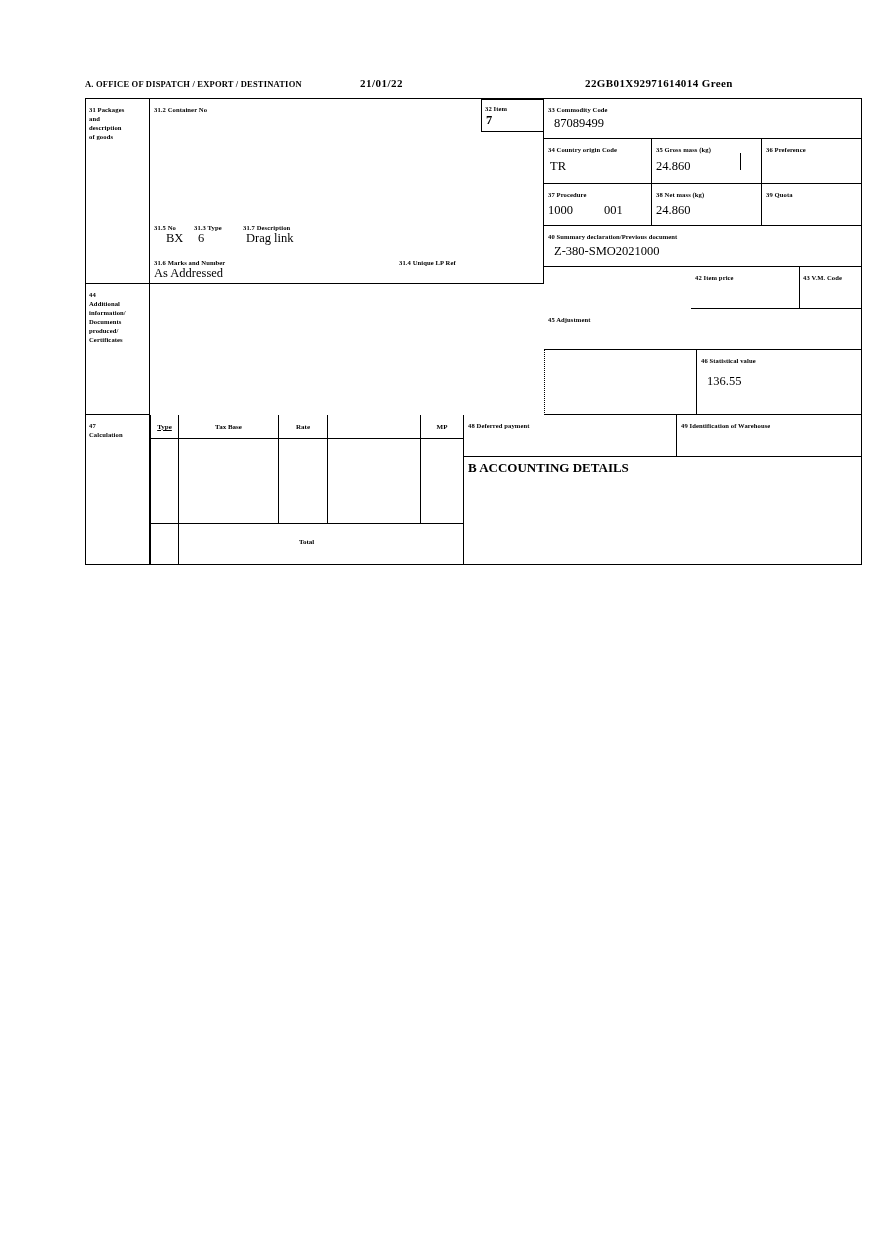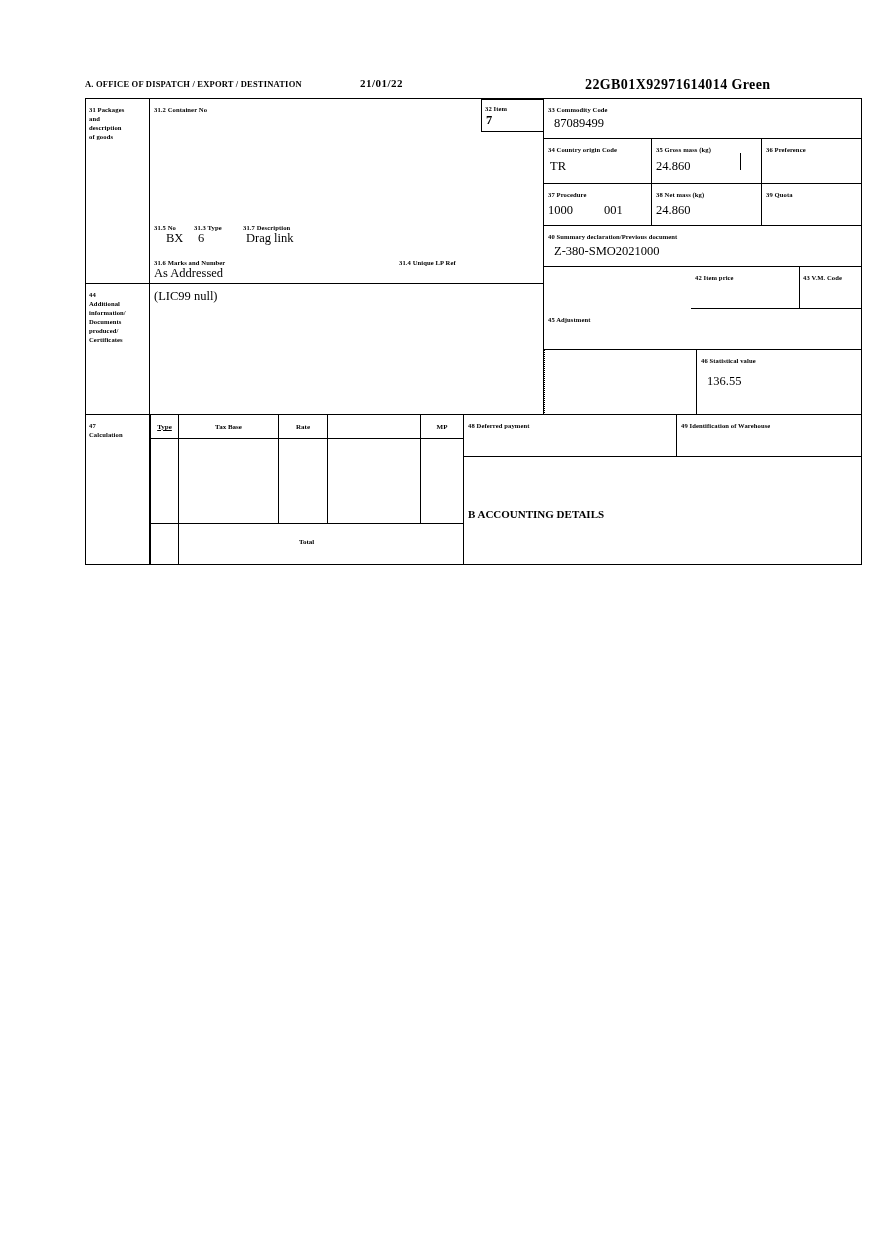--- a/index.html
+++ b/index.html
@@ -42,21 +42,21 @@
   .hdr .hdr-mid {
     position: absolute;
     left: 275px; top: -2px;
     font-size: 11px;
     font-weight: bold;
     letter-spacing: .5px;
   }
   .hdr .hdr-right {
     position: absolute;
     left: 500px; top: -2px;
-    font-size: 14px;
+    font-size: 11px;
     font-weight: bold;
     letter-spacing: .4px;
     white-space: nowrap;
   }
 
   
   .frame {
     position: absolute;
     left: 85px;
     top: 98px;
@@ -75,24 +75,23 @@
   .bb { border-bottom: 1px solid #000; }
 
   .lbl {
     font-size: 6.6px;
     font-weight: bold;
     line-height: 9px;
     letter-spacing: .1px;
     display: block;
   }
   .lbl-lg {
-    font-size: 11px;
+    font-size: 13px;
     font-weight: bold;
     line-height: 10.5px;
-    margin-top: 46px;
   }
   .val {
     font-size: 12.5px;
     font-weight: normal;
     line-height: 15px;
     font-family: "Liberation Serif", serif;
   }
   .val-sm {
     font-size: 11px;
     line-height: 14px;
@@ -202,23 +201,20 @@
 
     <div class="cell br bb" style="left:0; top:185px; width:64px; height:131px; padding:6px 3px 0 3px;">
       <span class="lbl">44</span>
       <span class="lbl">Additional</span>
       <span class="lbl">information/</span>
       <span class="lbl">Documents</span>
       <span class="lbl">produced/</span>
       <span class="lbl">Certificates</span>
     </div>
 
-    <div class="cell br bb" style="left:64px; top:185px; width:394px; height:131px;">
-      <span class="val" style="position:absolute; left:4px; top:5px;">(LIC99 null)</span>
-    </div>
 
     <div class="cell bb" style="left:458px; top:210px; width:317px; height:41px;">
       <span class="lbl" style="position:absolute; left:4px; top:6px;">45 Adjustment</span>
       <span class="val" style="position:absolute; left:6px; top:19px;"></span>
     </div>
 
     <div class="cell bb" style="left:458px; top:251px; width:152px; height:65px; border-left:1.5px dotted #000;"></div>
 
     <div class="cell bb" style="left:610px; top:251px; width:165px; height:65px; border-left:1px solid #000;">
       <span class="lbl" style="position:absolute; left:4px; top:6px;">46 Statistical value</span>

